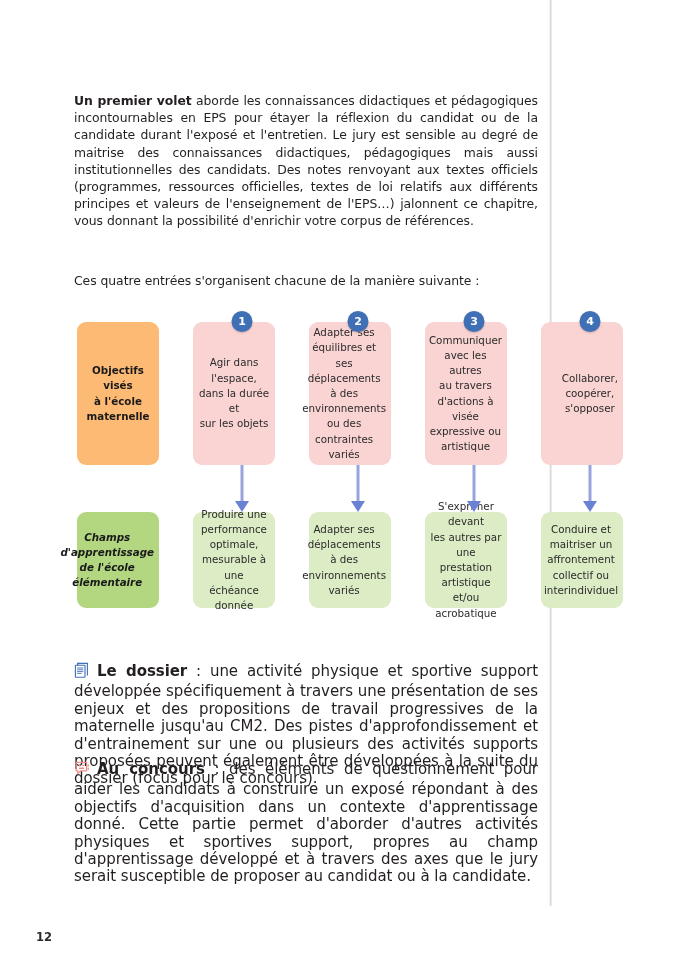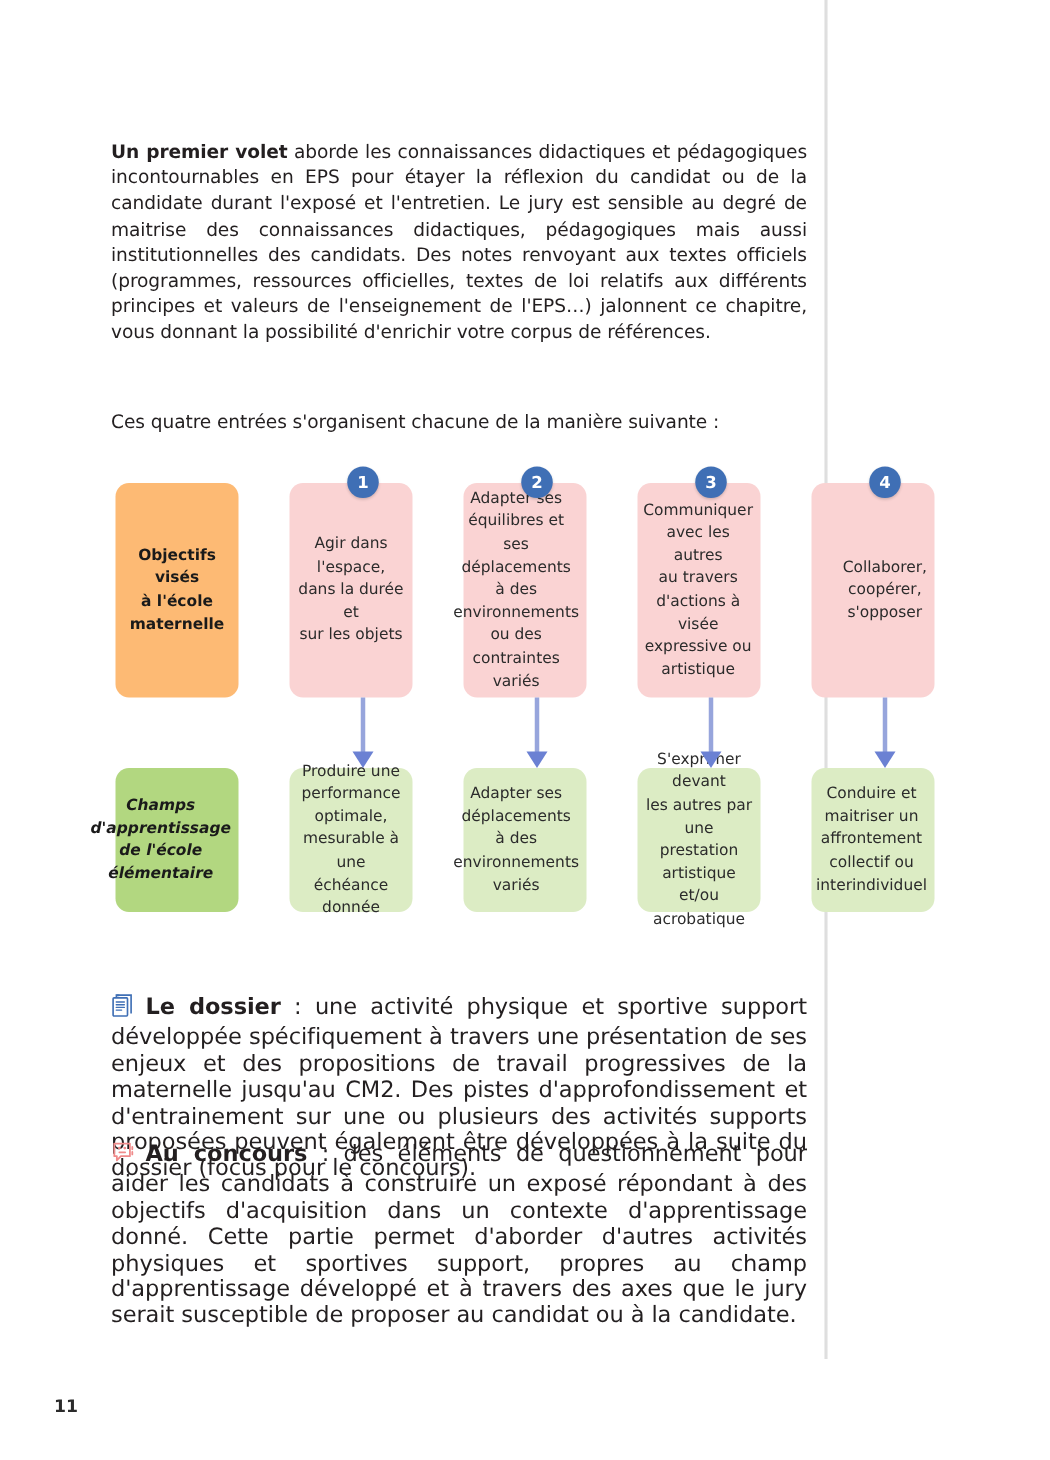--- a/index.html
+++ b/index.html
@@ -259,15 +259,15 @@
               <circle cx="5.6" cy="5.4" r="0.95"></circle>
               <circle cx="9.2" cy="5.4" r="0.95"></circle>
               <rect x="5.0" y="7.6" width="5.0" height="1.3" rx="0.5"></rect>
             </g>
             <g stroke="#f08b8b" stroke-width="1.2" stroke-linecap="round">
               <path d="M14.2 4.6v1.6M14.2 8.0v1.6"></path>
             </g>
           </svg></span><span class="label">Au concours</span><span> : </span><span>des éléments de questionnement pour aider les candidats à construire un exposé répondant à des objectifs d'acquisition dans un contexte d'apprentissage donné. Cette partie permet d'aborder d'autres activités physiques et sportives support, propres au champ d'apprentissage développé et à travers des axes que le jury serait susceptible de proposer au candidat ou à la candidate.</span></p>
   </div>
 
-  <div id="folio">11</div>
+  <div id="folio">12</div>
 
 </div>
 
 </body></html>

